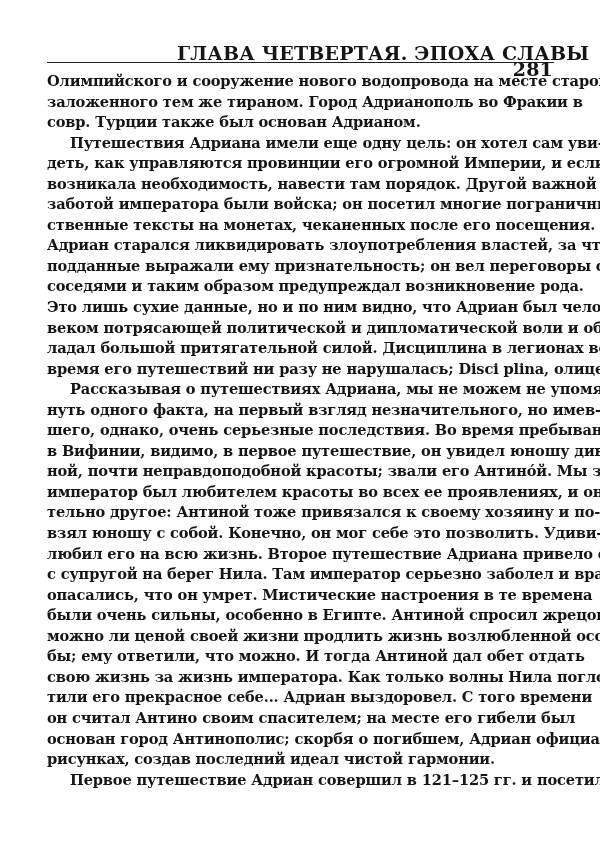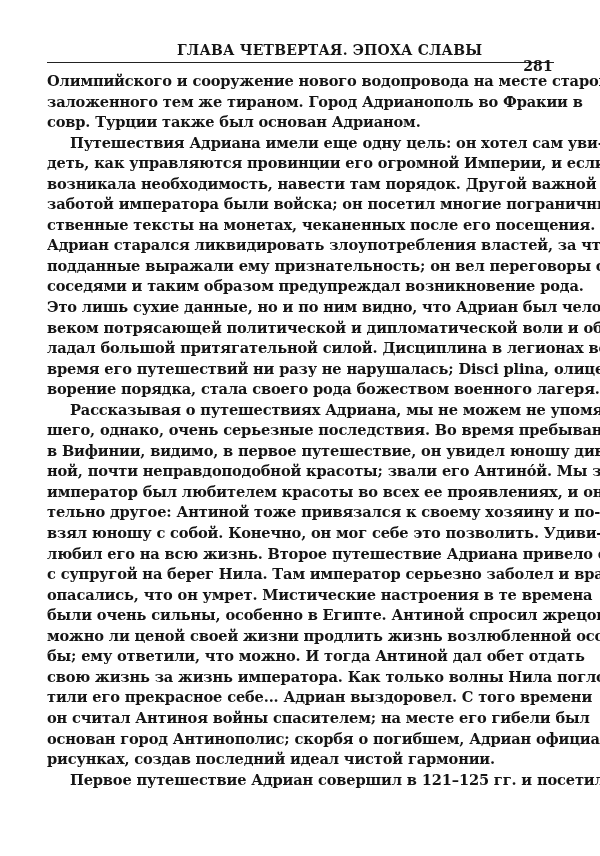--- a/index.html
+++ b/index.html
@@ -18,21 +18,21 @@
     .page {
       position: absolute;
       left: 47px;
       top: 38px;
       width: 507px;
     }
     .running-head {
       position: relative;
       height: 24px;
       border-bottom: 1.5px solid #222;
-      font-size: 14px;
+      font-size: 19px;
       font-weight: bold;
       letter-spacing: 0.2px;
     }
     .running-head .title {
       position: absolute;
       left: 130px;
       top: 4px;
       white-space: nowrap;
     }
     .running-head .page-number {
@@ -83,40 +83,40 @@
       <span class="line">возникала необходимость, навести там порядок. Другой важной</span>
       <span class="line">заботой императора были войска; он посетил многие пограничные</span>
       <span class="line">ственные тексты на монетах, чеканенных после его посещения.</span>
       <span class="line">Адриан старался ликвидировать злоупотребления властей, за что</span>
       <span class="line">подданные выражали ему признательность; он вел переговоры с</span>
       <span class="line">соседями и таким образом предупреждал возникновение рода.</span>
       <span class="line">Это лишь сухие данные, но и по ним видно, что Адриан был чело-</span>
       <span class="line">веком потрясающей политической и дипломатической воли и об-</span>
       <span class="line">ладал большой притягательной силой. Дисциплина в легионах во</span>
       <span class="line">время его путешествий ни разу не нарушалась; Disci plina, олицет-</span>
-      <span class="line last">ворение порядка, стала своего рода божеством военного лагеря.</span>
     </div>
 
     <div>
       <span class="line indent">Рассказывая о путешествиях Адриана, мы не можем не упомя-</span>
+      <span class="line">нуть одного факта, на первый взгляд незначительного, но имев-</span>
       <span class="line">шего, однако, очень серьезные последствия. Во время пребывания</span>
       <span class="line">в Вифинии, видимо, в первое путешествие, он увидел юношу див-</span>
       <span class="line">ной, почти неправдоподобной красоты; звали его Антино́й. Мы знаем,</span>
       <span class="line">император был любителем красоты во всех ее проявлениях, и он</span>
       <span class="line">тельно другое: Антиной тоже привязался к своему хозяину и по-</span>
       <span class="line">взял юношу с собой. Конечно, он мог себе это позволить. Удиви-</span>
       <span class="line">любил его на всю жизнь. Второе путешествие Адриана привело его</span>
       <span class="line">с супругой на берег Нила. Там император серьезно заболел и врачи</span>
       <span class="line">опасались, что он умрет. Мистические настроения в те времена</span>
       <span class="line">были очень сильны, особенно в Египте. Антиной спросил жрецов,</span>
       <span class="line">можно ли ценой своей жизни продлить жизнь возлюбленной осо-</span>
       <span class="line">бы; ему ответили, что можно. И тогда Антиной дал обет отдать</span>
       <span class="line">свою жизнь за жизнь императора. Как только волны Нила погло-</span>
       <span class="line">тили его прекрасное себе... Адриан выздоровел. С того времени</span>
-      <span class="line">он считал Антиноя войны спасителем; на месте его гибели был</span>
+      <span class="line">он считал Антино своим спасителем; на месте его гибели был</span>
       <span class="line">основан город Антинополис; скорбя о погибшем, Адриан официально</span>
       <span class="line last">рисунках, создав последний идеал чистой гармонии.</span>
     </div>
 
     <div>
       <span class="line indent">Первое путешествие Адриан совершил в 121–125 гг. и посетил</span>
 
     </div>
   </div>
 </div>

